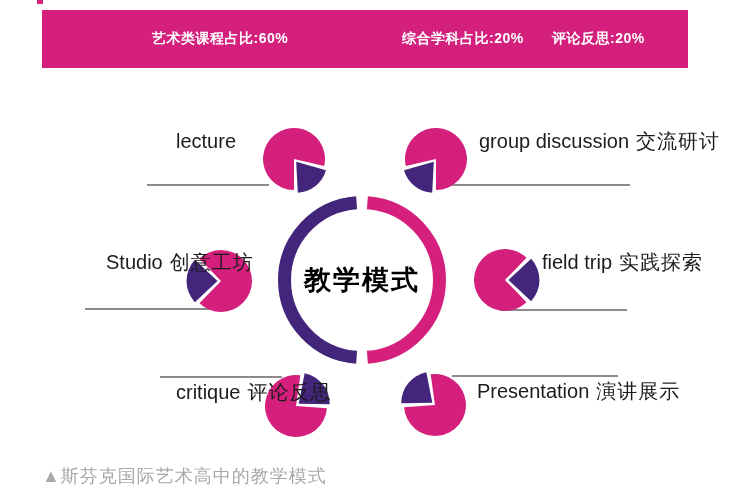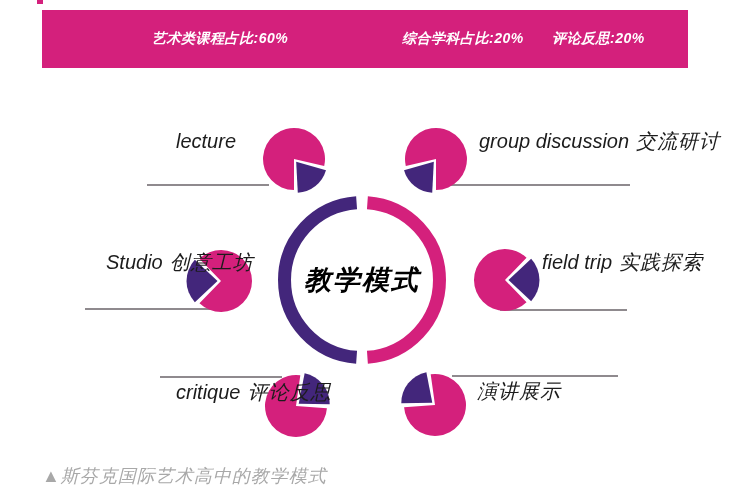--- a/index.html
+++ b/index.html
@@ -1,19 +1,18 @@
 <!DOCTYPE html>
 <html style="--pink: #d4207c; --purple: #43267b; --line: #8f8a8e; --caption: #a8a8a8;"><head>
 <meta charset="utf-8">
 <style>
   html,body{margin:0;padding:0;background:#ffffff;}
   #stage{
     position:relative;width:754px;height:496px;background:#ffffff;overflow:hidden;
     font-family:"Liberation Sans","DejaVu Sans",sans-serif;
-    font-style:italic;
   }
   
   #corner-mark{position:absolute;left:37px;top:0;width:6px;height:4px;background:var(--pink);}
   
   #header-bar{position:absolute;left:42px;top:10px;width:646px;height:58px;background:var(--pink);}
   .stat{position:absolute;top:50%;transform:translateY(-50%);color:#ffffff;font-size:14px;font-weight:bold;letter-spacing:.5px;white-space:nowrap;}
   #stat-0{left:110px;} #stat-1{left:316px;padding-left:44px;} #stat-2{left:510px;}
   
   .connector{position:absolute;height:2px;background:var(--line);}
   #line-0{left:147px;top:184px;width:122px;}
@@ -108,20 +107,21 @@
   </div>
   <div class="item-text" id="text-3">
     <span class="en">field trip</span>
     <span class="zh">实践探索</span>
   </div>
   <div class="item-text" id="text-4">
     <span class="en">critique</span>
     <span class="zh">评论反思</span>
   </div>
   <div class="item-text" id="text-5">
+    <span class="en">Presentation</span>
     <span class="zh">演讲展示</span>
   </div>
 
   <svg id="ring" viewBox="0 0 176 176">
       <path d="M93.41,10.69 A77.5 77.5 0 0 1 93.41,165.31" stroke="#d4207c" stroke-width="13" fill="none"></path>
       <path d="M82.59,165.31 A77.5 77.5 0 0 1 82.59,10.69" stroke="#43267b" stroke-width="13" fill="none"></path>
     </svg>
   <div id="ring-title">教学模式</div>
 
   <div id="caption">▲斯芬克国际艺术高中的教学模式</div>

